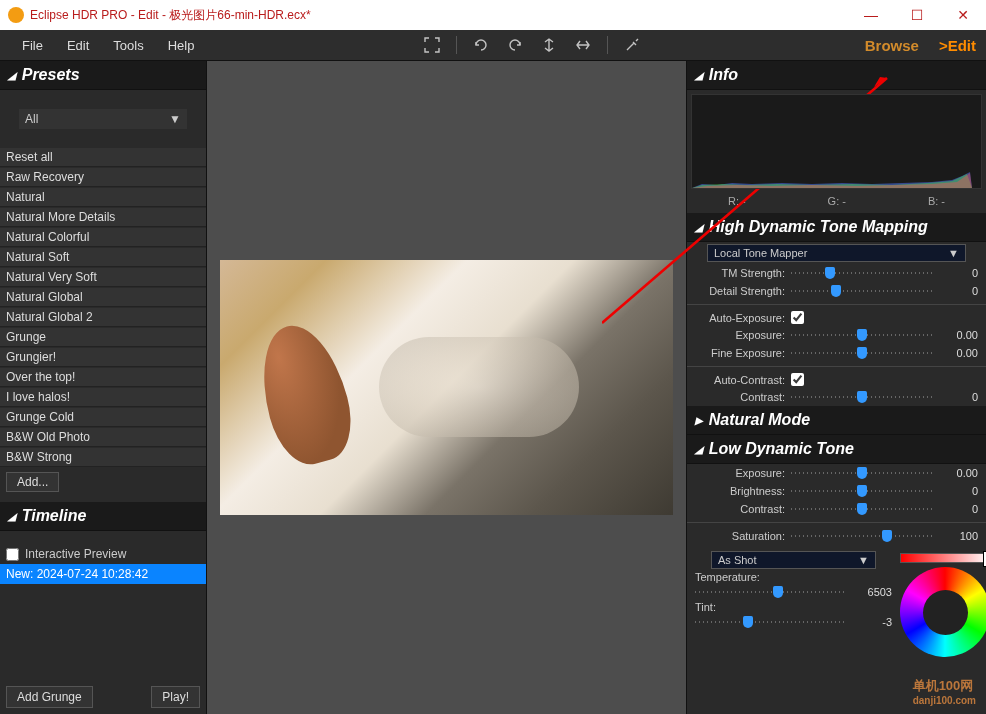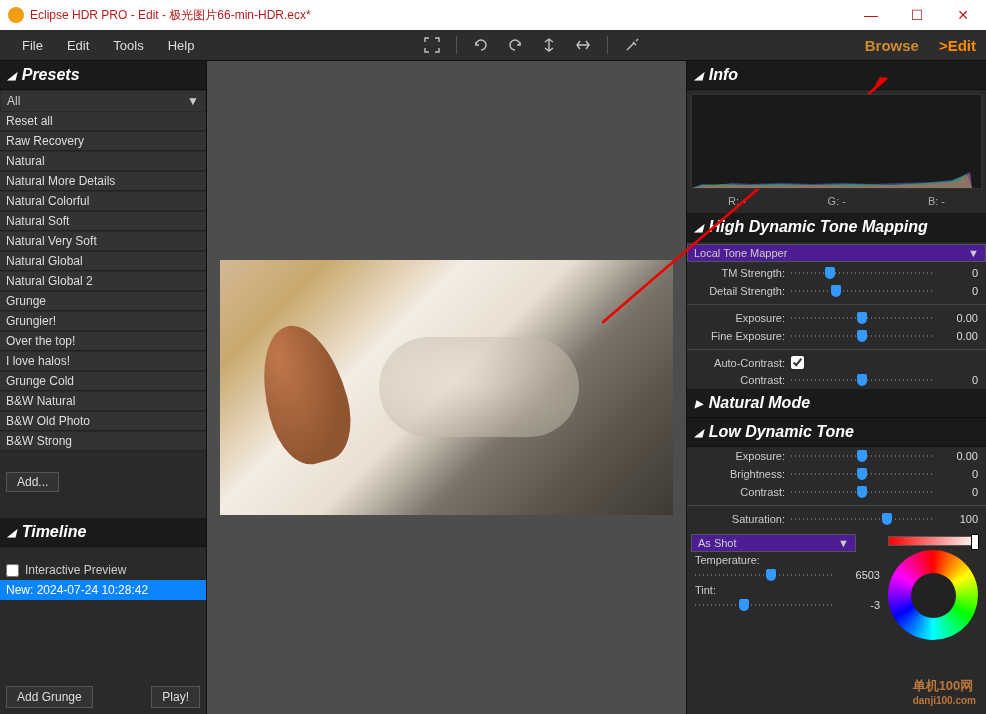--- a/index.html
+++ b/index.html
@@ -16,24 +16,24 @@
 .tool-div { width:1px; height:18px; background:#555; }
 .mode-tabs { display:flex; gap:20px; font-size:15px; font-weight:bold;padding-left:7px; }
 .mode-tab { color:#d28b2b; }
 .mode-tab.active { color:#ff8c00; }
 .main { display:flex; height:calc(100% - 61px); }
 .left { width:207px; background:#2a2a2a; display:flex; flex-direction:column; border-right:1px solid #111; }
 .center { flex:1; background:#4d4d4d; display:flex; align-items:center; justify-content:center; position:relative; }
 .right { width:300px; background:#2a2a2a; border-left:1px solid #111; overflow-y:hidden; }
 .panel-head { background:#1a1a1a; color:#fff; font-size:16px; font-weight:bold; font-style:italic; padding:5px 8px; border-bottom:1px solid #111; display:flex; align-items:center; }
 .panel-head .tri { margin-right:6px; font-size:10px; }
-.preset-filter { background:#333; padding:3px 6px; display:flex; align-items:center; justify-content:space-between; font-size:12px; margin:1px; }
+.preset-filter { background:#333; padding:3px 6px; display:flex; align-items:center; justify-content:space-between; font-size:12px; margin:19px; }
 .preset-list { flex:0 0 auto; }
 .preset-item { background:#333; padding:2px 6px; font-size:12px; color:#ddd; margin-bottom:1px; border-bottom:1px solid #222;}
-.add-btn { background:#333; border:1px solid #555; padding:2px 10px; font-size:12px; color:#ddd; margin:20px 6px; display:inline-block; }
+.add-btn { background:#333; border:1px solid #555; padding:2px 10px; font-size:12px; color:#ddd; margin:4px 6px; display:inline-block; }
 .timeline-list { margin-top:13px; }
 .timeline-item { padding:3px 6px; font-size:12px; display:flex; align-items:center; gap:6px; }
 .timeline-item input { accent-color:#888; }
 .timeline-item.sel { background:#0a84ff; color:#fff; }
 .left-bottom { margin-top:auto; padding:6px; display:flex; justify-content:space-between; }
 .btn-sm { background:#333; border:1px solid #555; padding:3px 10px; font-size:12px; color:#ddd; }
 .canvas-img { width:453px; height:255px; background:linear-gradient(135deg,#d4b896 0%,#c9a96e 15%,#f4ede4 35%,#e8dfd0 50%,#7a7368 65%,#5c564c 80%,#3e3a32 100%); position:relative; overflow:hidden; }
 .canvas-img::before { content:""; position:absolute; left:10%; bottom:20%; width:80px; height:140px; background:radial-gradient(ellipse at 30% 20%,#c1764b 0%,#8f5530 70%); border-radius:50% 50% 40% 40% / 60% 60% 40% 40%; transform:rotate(-15deg); }
 .canvas-img::after { content:""; position:absolute; left:35%; top:30%; width:200px; height:100px; background:radial-gradient(ellipse,#f2e9dc 0%,#d8cebf 50%,#b8afa0 100%); border-radius:50px; opacity:0.5; }
 .info-histogram { height:95px; background:linear-gradient(to top,#1a1a1a 0%,#1a1a1a 85%,#1a1a1a 100%); margin:4px; position:relative; border:1px solid #333; }
@@ -42,21 +42,21 @@
 .slider-row { display:flex; align-items:center; padding:2px 8px; gap:6px; font-size:11px; }
 .slider-row .lbl { width:90px; text-align:right; color:#ccc; }
 .slider-row .slider { flex:1; height:14px; position:relative; }
 .slider-row .slider::before { content:""; position:absolute; left:0; right:0; top:6px; height:2px; background:repeating-linear-gradient(90deg,#666 0 1px,transparent 1px 4px); }
 .slider-row .thumb { position:absolute; top:1px; width:10px; height:12px; background:#3399ff; border-radius:2px 2px 6px 6px; transform:translateX(-50%); }
 .slider-row .val { width:40px; text-align:right; color:#ddd; font-size:11px; }
 .check-row { display:flex; align-items:center; padding:2px 8px; gap:6px; font-size:11px; }
 .check-row .lbl { width:90px; text-align:right; }
 .check-row input { accent-color:#fff; }
 .sep { height:1px; background:#444; margin:4px 0; }
-.dropdown { background:#4c1d95; border:1px solid #555; padding:2px 6px; font-size:11px; display:flex; justify-content:space-between; align-items:center; margin:2px 0; }
+.dropdown { background:#0f172a; border:1px solid #555; padding:2px 6px; font-size:11px; display:flex; justify-content:space-between; align-items:center; margin:2px 20px; }
 .wb-left { flex:1; }
 .colorwheel { width:90px; height:90px; border-radius:50%; background:conic-gradient(red,#ff0,#0f0,#0ff,#00f,#f0f,red); position:relative; margin:4px; }
 .colorwheel::after { content:""; position:absolute; inset:25%; background:#222; border-radius:50%; }
 .arrow-annotation { position:absolute; pointer-events:none; }
 .watermark { position:absolute; right:10px; bottom:8px; font-size:13px; color:#d4843f; font-weight:bold; opacity:0.85; }
 .watermark .sub { font-size:10px; color:#d4843f; }
 </style>
 </head>
 <body>
 
@@ -136,21 +136,20 @@
         <div class="preset-item">Natural Colorful</div>
         <div class="preset-item">Natural Soft</div>
         <div class="preset-item">Natural Very Soft</div>
         <div class="preset-item">Natural Global</div>
         <div class="preset-item">Natural Global 2</div>
         <div class="preset-item">Grunge</div>
         <div class="preset-item">Grungier!</div>
         <div class="preset-item">Over the top!</div>
         <div class="preset-item">I love halos!</div>
         <div class="preset-item">Grunge Cold</div>
-        <div class="preset-item">B&amp;W Natural</div>
         <div class="preset-item">B&amp;W Old Photo</div>
         <div class="preset-item">B&amp;W Strong</div>
       </div>
     <div><span class="add-btn">Add...</span></div>
 
     <div class="panel-head" style="margin-top:6px;">
         <span class="tri">◢</span>
         <span>Timeline</span>
       </div>
     <div class="timeline-list">
@@ -209,20 +208,24 @@
         <div class="val">0</div>
       </div>
     <div class="slider-row">
         <div class="lbl">Detail Strength:</div>
         <div class="slider">
           <div class="thumb" style="left:32%"></div>
         </div>
         <div class="val">0</div>
       </div>
     <div class="sep"></div>
+    <div class="check-row">
+        <div class="lbl">Auto-Exposure:</div>
+        <input type="checkbox" checked="" style="">
+      </div>
     <div class="slider-row">
         <div class="lbl">Exposure:</div>
         <div class="slider">
           <div class="thumb" style="left:50%"></div>
         </div>
         <div class="val">0.00</div>
       </div>
     <div class="slider-row">
         <div class="lbl">Fine Exposure:</div>
         <div class="slider">

